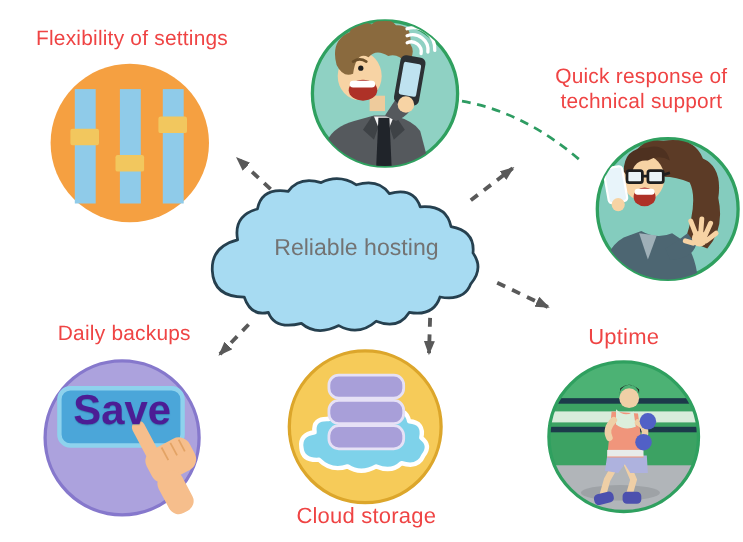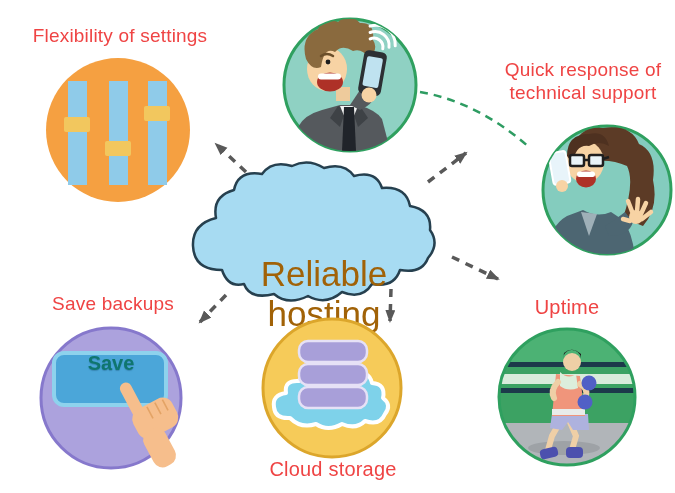--- a/index.html
+++ b/index.html
@@ -7,43 +7,43 @@
     position:relative;width:675px;height:493px;background:#ffffff;
     font-family:"Liberation Sans", sans-serif;overflow:hidden;
   }
   .label{
     position:absolute;color:#ef4444;text-align:center;
     font-size:19px;line-height:23px;letter-spacing:0.2px;
   }
   .illus{position:absolute;}
   #title{
     position:absolute;left:204px;top:214px;width:240px;text-align:center;
-    font-size:35px;color:#a16207;margin-top:40px;
+    font-size:21px;color:#737373;
   }
   #save-label{
     position:absolute;left:58px;top:352px;width:106px;text-align:center;
-    font-size:20px;font-weight:bold;color:#0f766e;
+    font-size:38px;font-weight:bold;color:#4c1d95;
     text-shadow:0 1px 1px rgba(40,110,150,.55);
   }
   #lbl-storage{font-size:20px;}
   #lbl-uptime{font-size:20px;}
 </style>
 </head>
 <body>
 
 <div id="canvas">
 
   <div class="label" style="left:18px;top:24px;width:204px;">Flexibility of settings</div>
 
   <div class="label" style="left:490px;top:58px;width:186px;">
     <div>Quick response of</div>
     <div>technical support</div>
   </div>
 
-  <div class="label" style="left:28px;top:292px;width:170px;">Save backups</div>
+  <div class="label" style="left:28px;top:292px;width:170px;">Daily backups</div>
 
   <div class="label" id="lbl-uptime" style="left:502px;top:296px;width:130px;">Uptime</div>
 
   <div class="label" id="lbl-storage" style="left:248px;top:458px;width:170px;">Cloud storage</div>
 
   <svg class="illus" style="left:186px;top:158px;" width="260" height="150" viewBox="0 0 260 150">
     <path d="M36,112 Q8,112 7,88 Q6,66 30,60 Q26,38 48,32 Q52,12 76,16 Q86,2 106,8
          Q122,0 138,10 Q158,4 168,18 Q190,12 196,30 Q220,28 224,48 Q246,52 244,72
          Q254,86 242,100 Q236,116 214,112 Q208,130 186,126 Q176,142 156,134
          Q140,148 122,138 Q102,148 88,136 Q64,142 58,126 Q42,130 36,112 Z" fill="#A7DBF2" stroke="#26404F" stroke-width="2.5" stroke-linejoin="round"></path>

